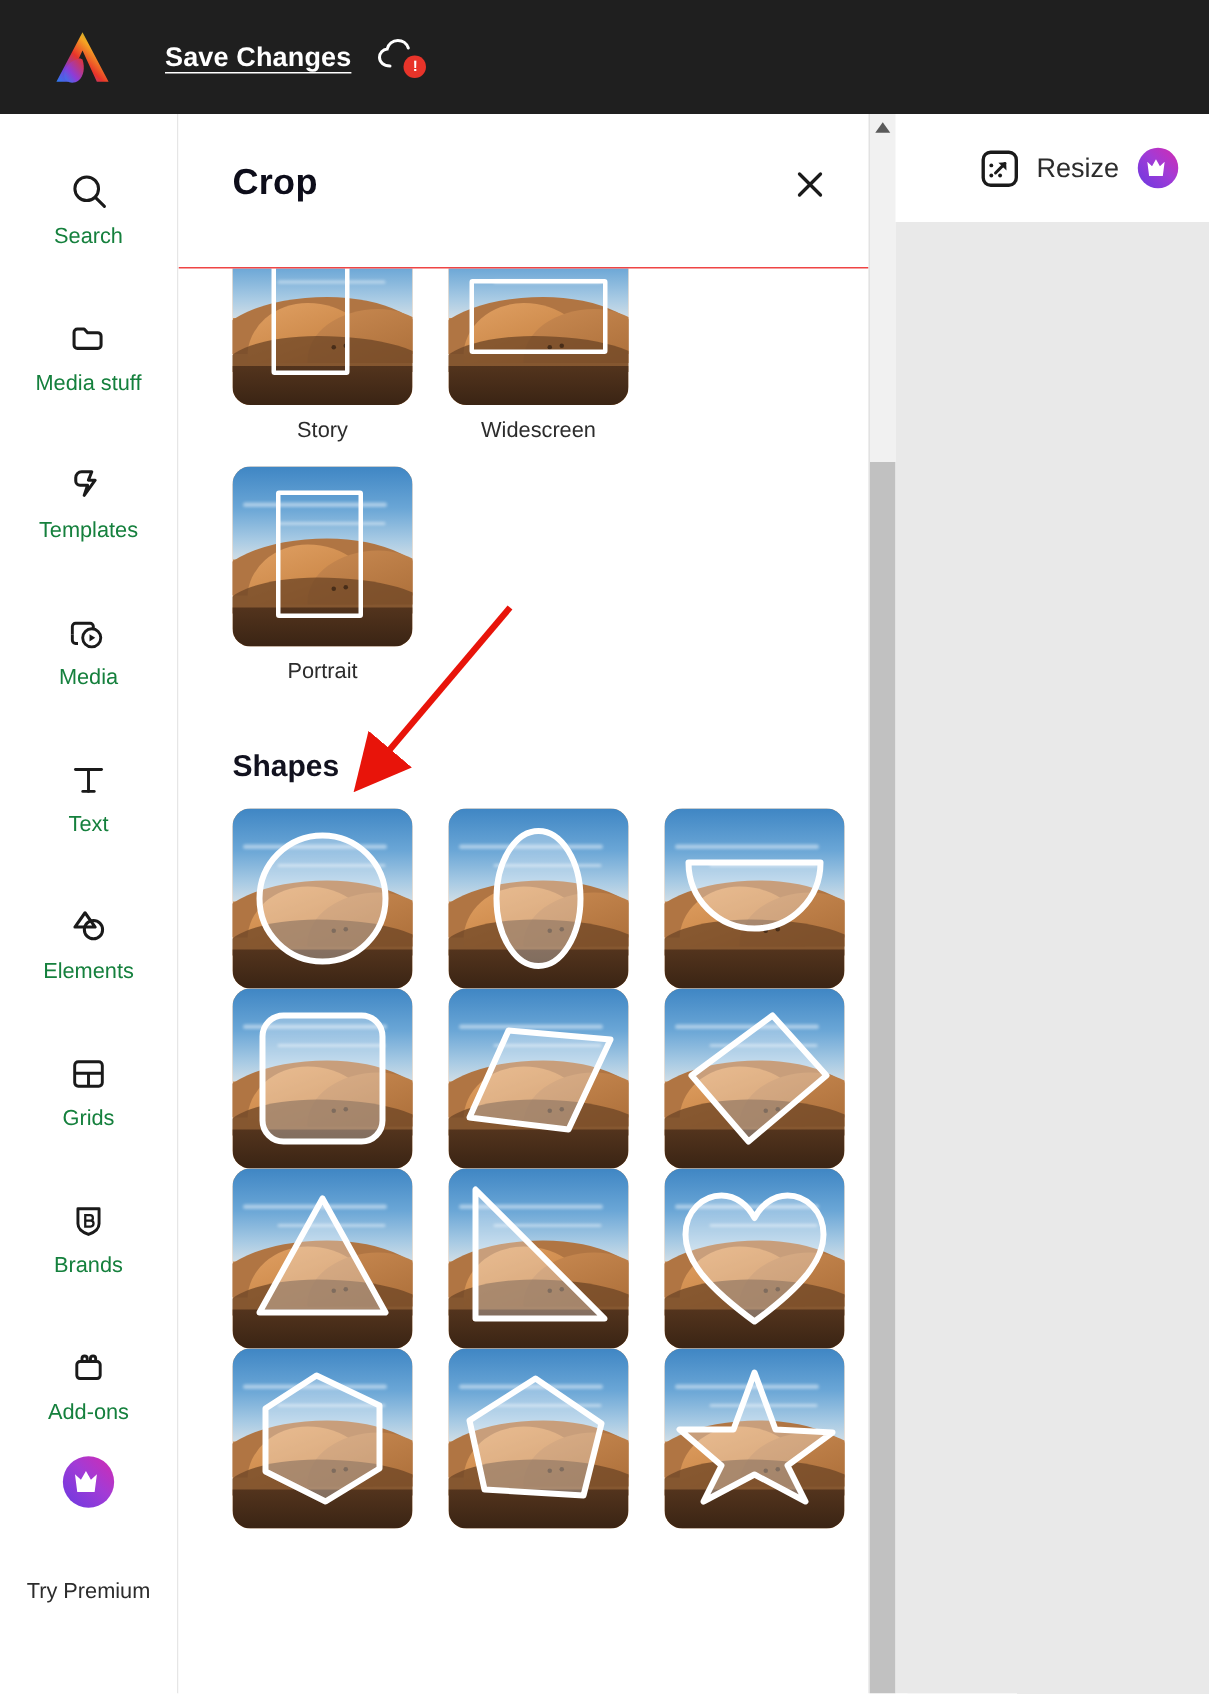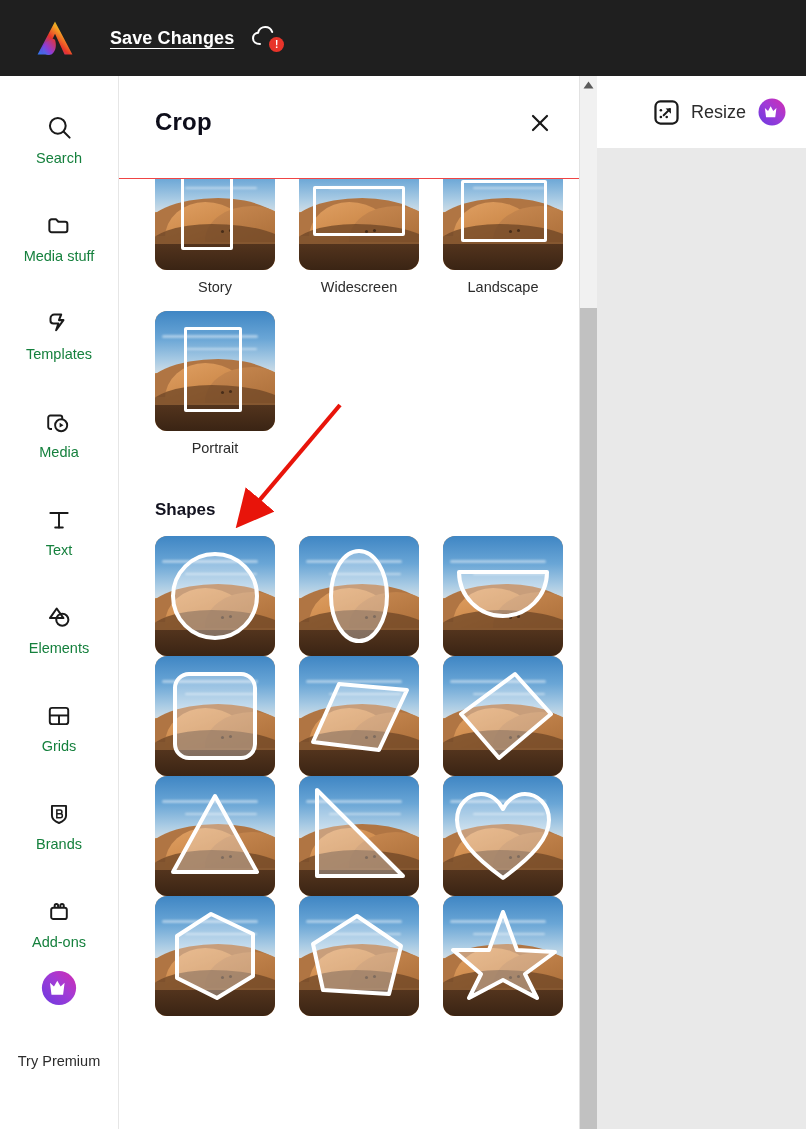--- a/index.html
+++ b/index.html
@@ -126,21 +126,21 @@
   .crop-rect { position: absolute; border: 3px solid #ffffff; border-radius: 2px; }
 
   
   .shape-svg { position: absolute; inset: 0; }
   .shape-svg path, .shape-svg circle, .shape-svg ellipse,
   .shape-svg polygon, .shape-svg rect {
     fill: rgba(255,255,255,.30); stroke: #ffffff; stroke-width: 4; stroke-linejoin: round;
   }
 
   .section-head {
-    font-size: 17px; font-weight: 700; color: #12121f;
+    font-size: 20px; font-weight: 700; color: #12121f;
     margin: 28px 0 16px 0;
   }
 
   
   .vscroll {
     position: absolute; left: 579px; top: 76px; width: 18px; height: 1053px;
     background: #f1f1f1; border-left: 1px solid #e2e2e2;
   }
   .vscroll .arrow-btn {
     position: absolute; left: 0; top: 0; width: 17px; height: 18px;
@@ -358,38 +358,20 @@
               <div class="dune-shadow"></div>
                 <div class="fore"></div>
               <span class="spec" style="left:55%;top:67%"></span>
                 <span class="spec" style="left:62%;top:66%"></span>
               </div>
             <div class="crop-rect" style="left:14px;top:36px;width:92px;height:50px;"></div>
           </div>
           <div class="thumb-label">Widescreen</div>
         </div>
 
-        <div class="thumb-cell">
-          <div class="thumb">
-            <div class="desert">
-                <div class="sky"></div>
-                <div class="cloudline"></div>
-                <div class="cloudline b"></div>
-              <div class="dune-far"></div>
-                <div class="dune-mid"></div>
-                <div class="dune-mid2"></div>
-              <div class="dune-shadow"></div>
-                <div class="fore"></div>
-              <span class="spec" style="left:55%;top:67%"></span>
-                <span class="spec" style="left:62%;top:66%"></span>
-              </div>
-            <div class="crop-rect" style="left:18px;top:30px;width:86px;height:62px;"></div>
-          </div>
-          <div class="thumb-label">Landscape</div>
-        </div>
       </div>
 
       <div class="grid3">
         <div class="thumb-cell">
           <div class="thumb">
             <div class="desert">
                 <div class="sky"></div>
                 <div class="cloudline"></div>
                 <div class="cloudline b"></div>
               <div class="dune-far"></div>

